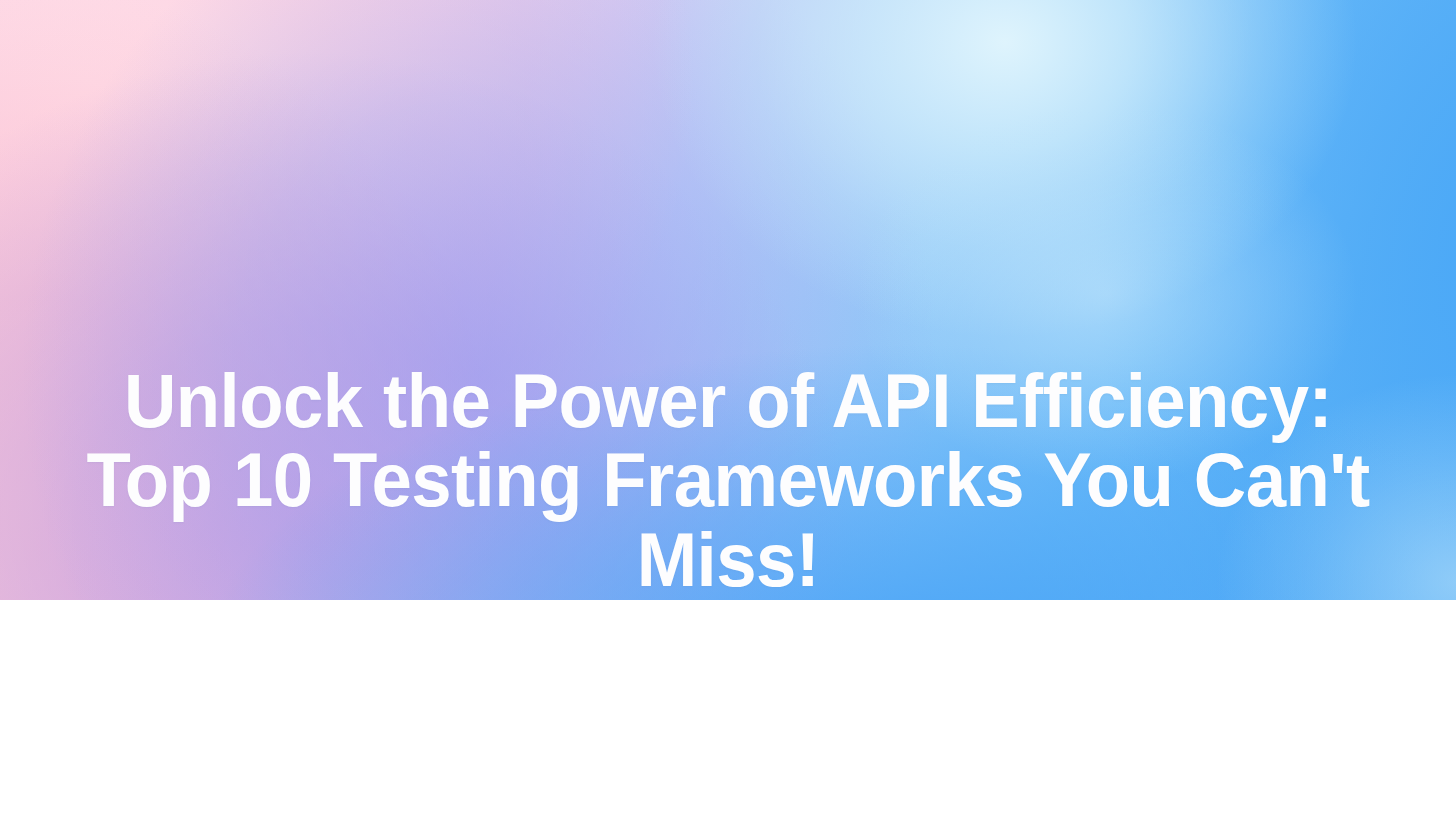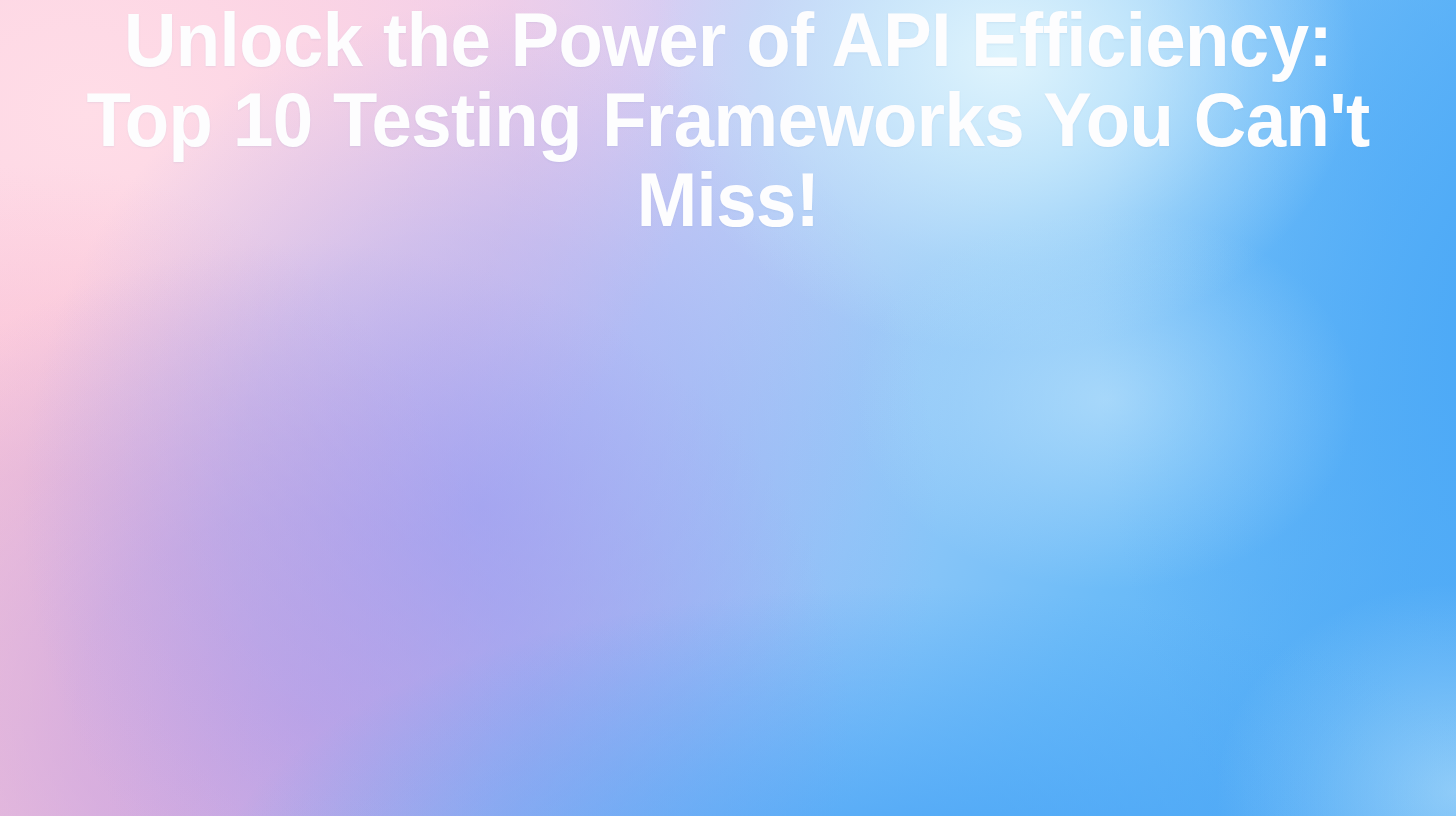--- a/index.html
+++ b/index.html
@@ -11,26 +11,26 @@
     overflow: hidden;
   }
 
   body {
     font-family: "Liberation Sans", sans-serif;
   }
 
   #banner {
     position: relative;
     width: 1456px;
-    height: 816px;
+    height: 600px;
     overflow: hidden;
     
     background-color: #6ab4f7;
     display: flex;
-    align-items: flex-start;
+    align-items: flex-end;
     justify-content: center;
   }
 
   
   .mesh {
     position: absolute;
     inset: 0;
     pointer-events: none;
   }
 

